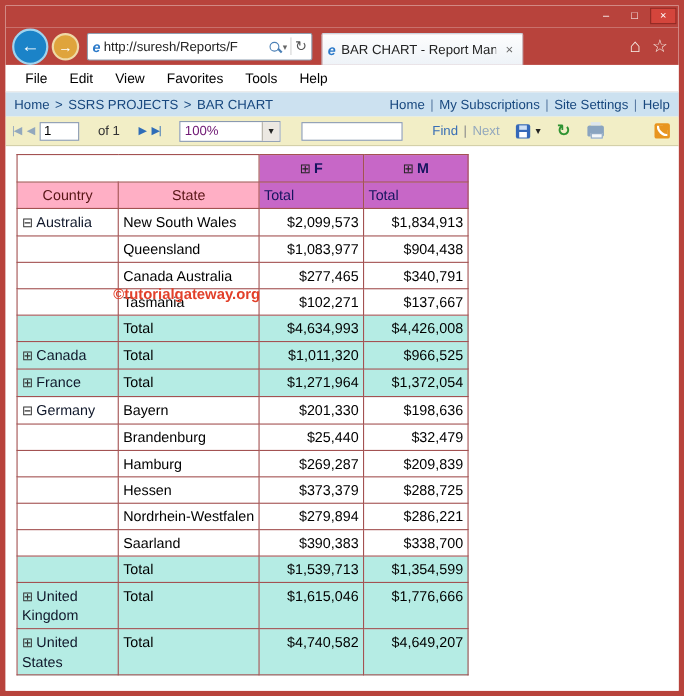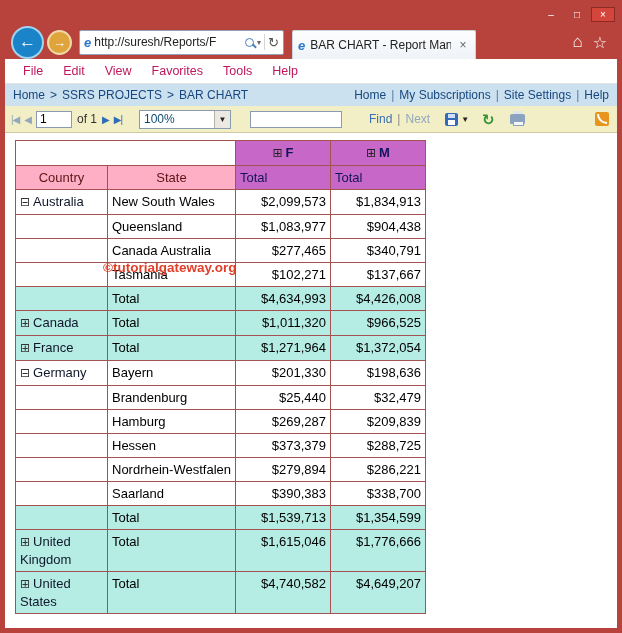--- a/index.html
+++ b/index.html
@@ -27,38 +27,38 @@
   .addr-div { width:1px; height:16px; background:#d5d5d5; }
   .addr-refresh { font-size:13px; color:#555; }
   .browser-tab { margin-top:auto; height:29px; width:184px; background:linear-gradient(#fdfdfd,#eef3f8); border:1px solid #c9d4df; border-bottom:none; border-radius:2px 2px 0 0; display:flex; align-items:center; padding:0 5px; gap:5px; }
   .tab-title { font-size:12px; color:#222; flex:1; white-space:nowrap; overflow:hidden; }
   .tab-close { color:#666; font-size:12px; width:14px; text-align:center; }
   .nav-spacer { flex:1; }
   .home-icon { color:#f8f2ea; font-size:17px; margin-right:10px; }
   .star-icon { color:#f8f2ea; font-size:16px; margin-right:4px; }
   
   .menubar { height:25px; background:#ffffff; border-bottom:1px solid #e3e3e3; display:flex; align-items:center; padding-left:8px; }
-  .menu-item { font-size:12.5px; color:#be185d; padding:0 10px; }
+  .menu-item { font-size:12.5px; color:#000000; padding:0 10px; }
   
   .crumbbar { height:22px; background:#cce1f0; display:flex; align-items:center; padding:0 8px; font-size:12px; color:#17477e; }
   .crumbs { display:flex; gap:5px; align-items:center; }
   .crumb { color:#17477e; }
   .crumb-sep { color:#17477e; }
   .site-links { margin-left:auto; display:flex; gap:5px; align-items:center; }
   .site-link { color:#17477e; }
   .site-sep { color:#5a7ba3; }
   
   .rtoolbar { height:27px; background:#f2eec6; border-bottom:1px solid #cdc9a2; display:flex; align-items:center; padding:0 6px; gap:5px; font-size:12px; }
   .pg-btn { font-size:10px; letter-spacing:-1px; }
   .pg-btn.disabled { color:#93a8bd; }
   .pg-btn.enabled { color:#2f6db8; }
   .page-input { width:36px; height:17px; border:1px solid #8a9ab0; font-size:12px; padding:1px 3px; font-family:"Liberation Sans",sans-serif; }
-  .page-of { color:#333; margin:0 0; }
+  .page-of { color:#333; margin:0 12px; }
   .zoom-box { margin-left:12px; width:92px; height:19px; background:#fff; border:1px solid #8a9ab0; display:flex; align-items:center; }
-  .zoom-value { flex:1; padding-left:4px; font-size:12px; color:#0c4a6e; }
+  .zoom-value { flex:1; padding-left:4px; font-size:12px; color:#701a75; }
   .zoom-caret { width:16px; height:100%; background:#ece8e2; border-left:1px solid #b5b1a8; font-size:8px; color:#222; display:flex; align-items:center; justify-content:center; }
   .find-input { margin-left:14px; width:92px; height:17px; border:1px solid #8a9ab0; font-family:"Liberation Sans",sans-serif; }
   .find-link { color:#3a6fb5; margin-left:22px; }
   .link-sep { color:#8a8a8a; }
   .next-link { color:#93a8bd; }
   .export-group { margin-left:10px; display:flex; align-items:center; gap:3px; }
   .floppy-icon { width:13px; height:13px; background:#3568b8; border-radius:2px; position:relative; }
   .floppy-icon::before { content:''; position:absolute; top:1px; left:3px; width:7px; height:4px; background:#cfe0f5; }
   .floppy-icon::after { content:''; position:absolute; bottom:1px; left:3px; width:7px; height:5px; background:#fff; }
   .export-caret { font-size:8px; color:#222; }

